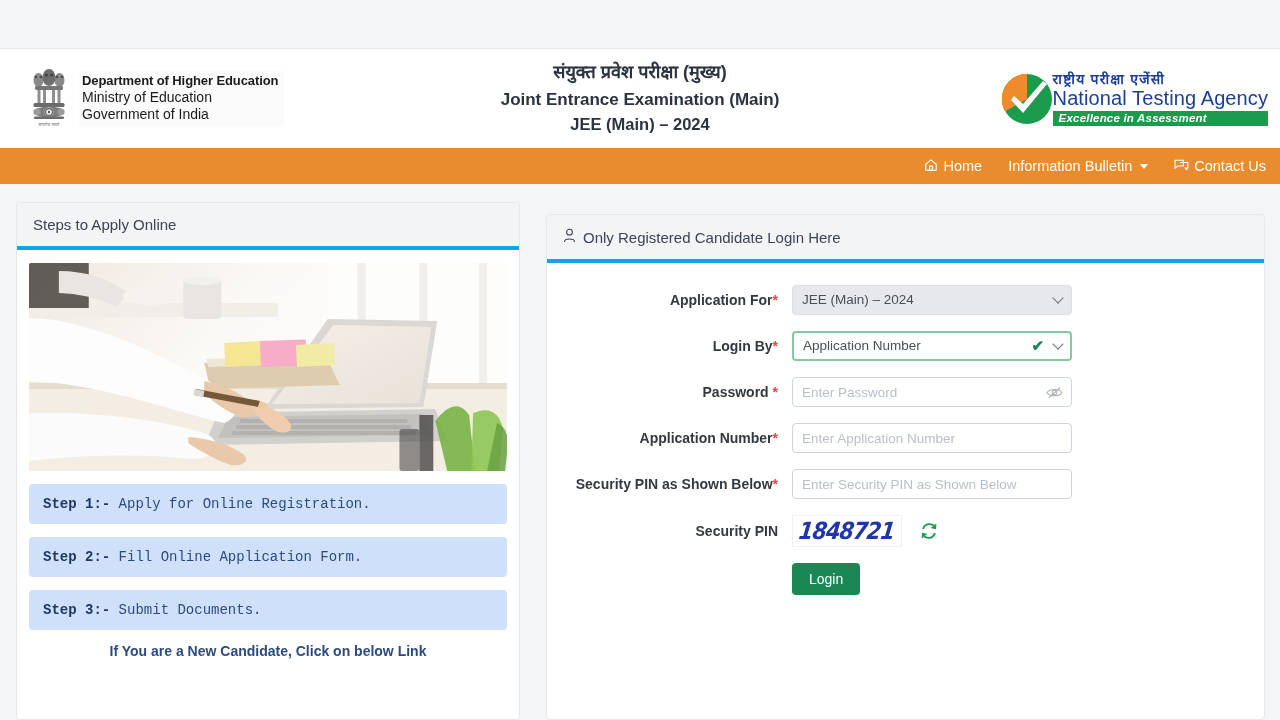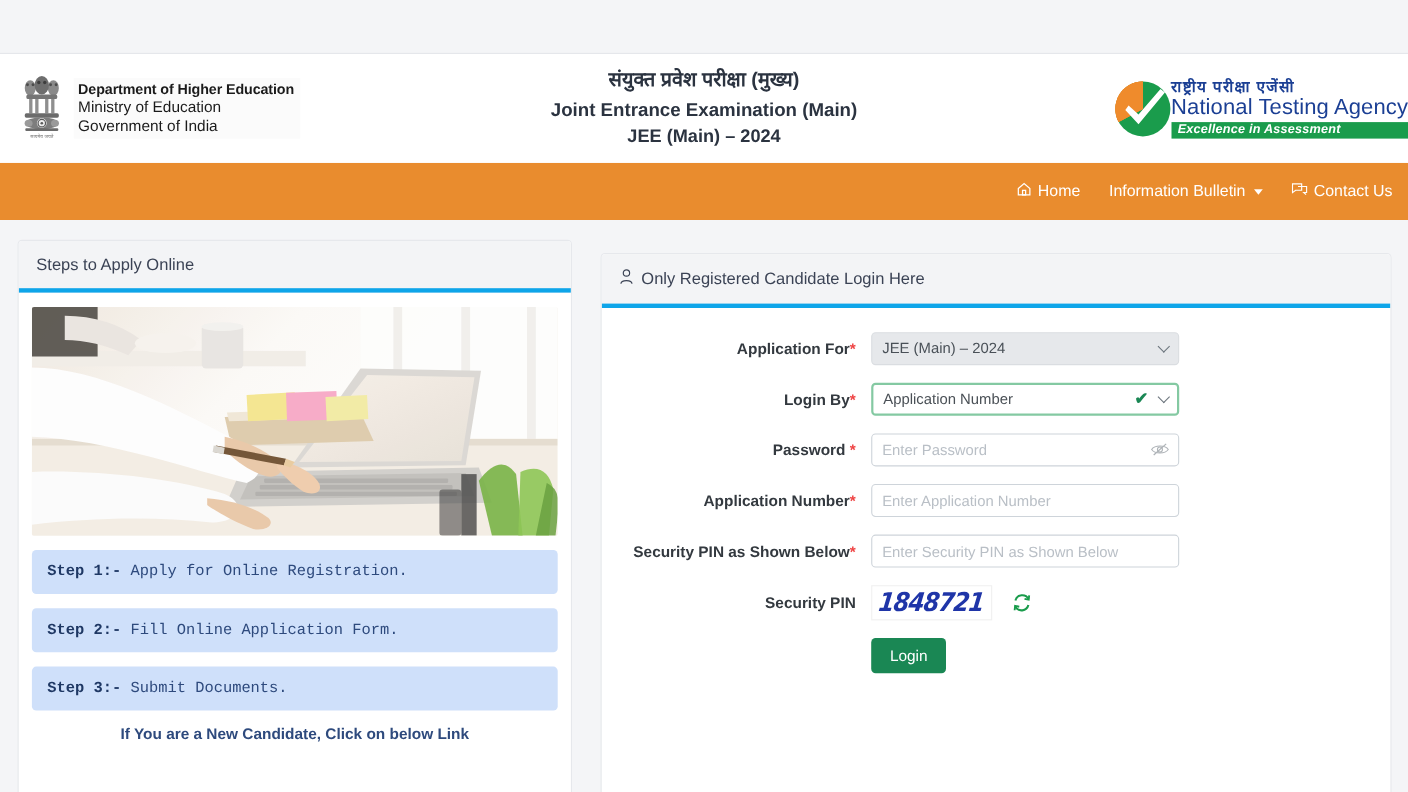--- a/index.html
+++ b/index.html
@@ -15,21 +15,21 @@
 
   
   .header {
     height: 100px; background: #ffffff;
     border-top: 1px solid #e3e5e9;
     display: flex; align-items: center;
     position: relative;
   }
   .brand-left {
     display: flex; align-items: center;
-    padding-left: 17px; gap: 8px;
+    padding-left: 28px; gap: 8px;
     width: 300px; flex: 0 0 300px;
   }
   .emblem { width: 42px; height: 62px; flex: 0 0 42px; }
   .brand-left-text {
     background: #fbfbfb;
     padding: 2px 6px 3px 4px;
     line-height: 1.24;
     color: #1b1b1b;
   }
   .brand-l1 { font-size: 13px; font-weight: bold; letter-spacing: -.1px; white-space: nowrap; }
@@ -38,20 +38,21 @@
   .header-center {
     flex: 1 1 auto; text-align: center;
     color: #2b3340;
   }
   .hc-hi { font-size: 18px; font-weight: 600; line-height: 1.55; }
   .hc-en { font-size: 17px; font-weight: bold; line-height: 1.5; }
   .hc-jee { font-size: 16.5px; font-weight: bold; line-height: 1.55; }
 
   .brand-right {
     width: 300px; flex: 0 0 300px;
+    padding-right: 12px;
     display: flex; align-items: center; justify-content: flex-end; gap: 0;
   }
   .nta-logo { width: 52px; height: 52px; flex: 0 0 52px; }
   .nta-text { text-align: left; }
   .nta-hi {
     font-size: 14px; font-weight: bold; color: #1b3f94;
     letter-spacing: 1.2px; line-height: 1.15;
   }
   .nta-en {
     font-size: 20px; color: #1b3f94; line-height: 1.1;
@@ -59,21 +60,21 @@
   }
   .nta-tag {
     background: #1a9c4c; color: #ffffff;
     font-size: 11.5px; font-weight: bold; font-style: italic;
     padding: 1px 6px 2px; margin-top: 2px;
     letter-spacing: .2px; display: block;
   }
 
   
   .nav {
-    height: 52px; background: #e98c2e;
+    height: 36px; background: #e98c2e;
     display: flex; align-items: center; justify-content: flex-end;
     padding-right: 14px; gap: 26px;
     color: #ffffff;
   }
   .nav-item {
     display: flex; align-items: center; gap: 5px;
     font-size: 14.5px; color: #ffffff; cursor: pointer;
     white-space: nowrap;
   }
   .caret {

